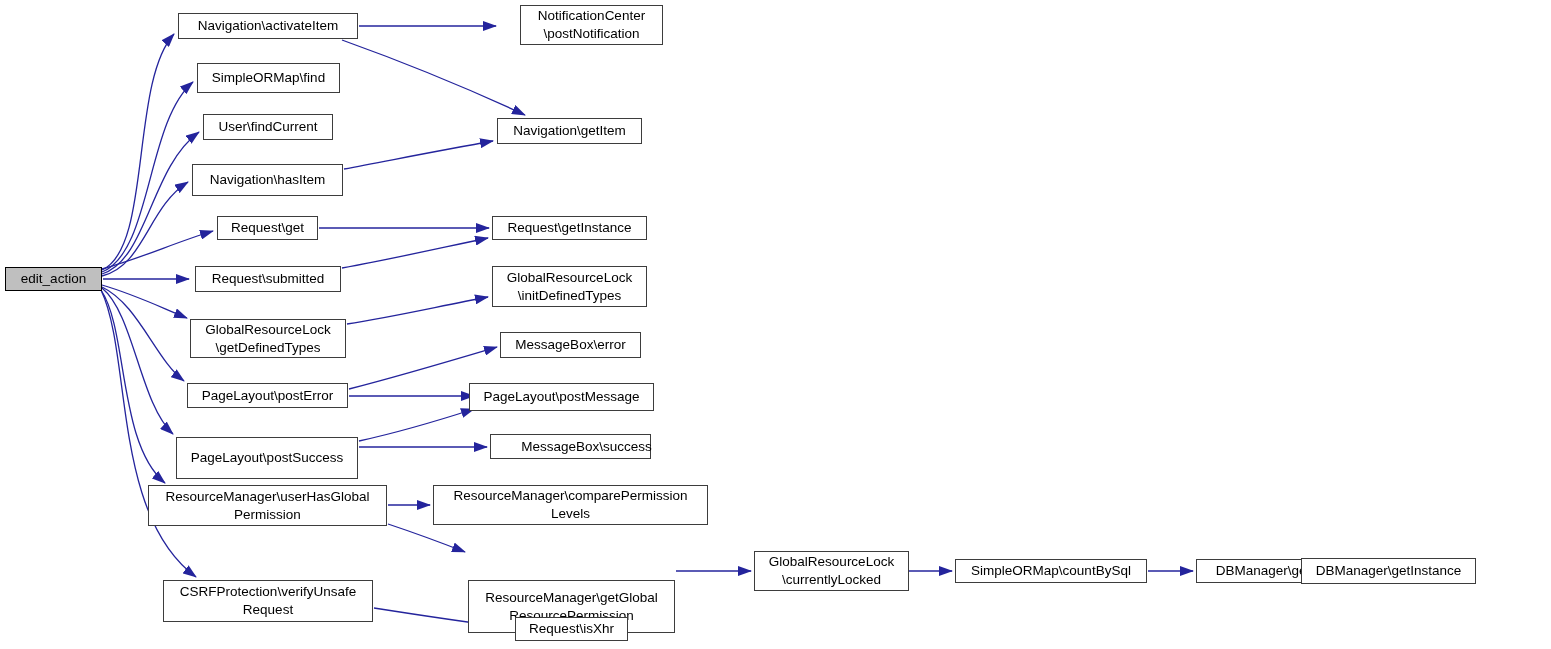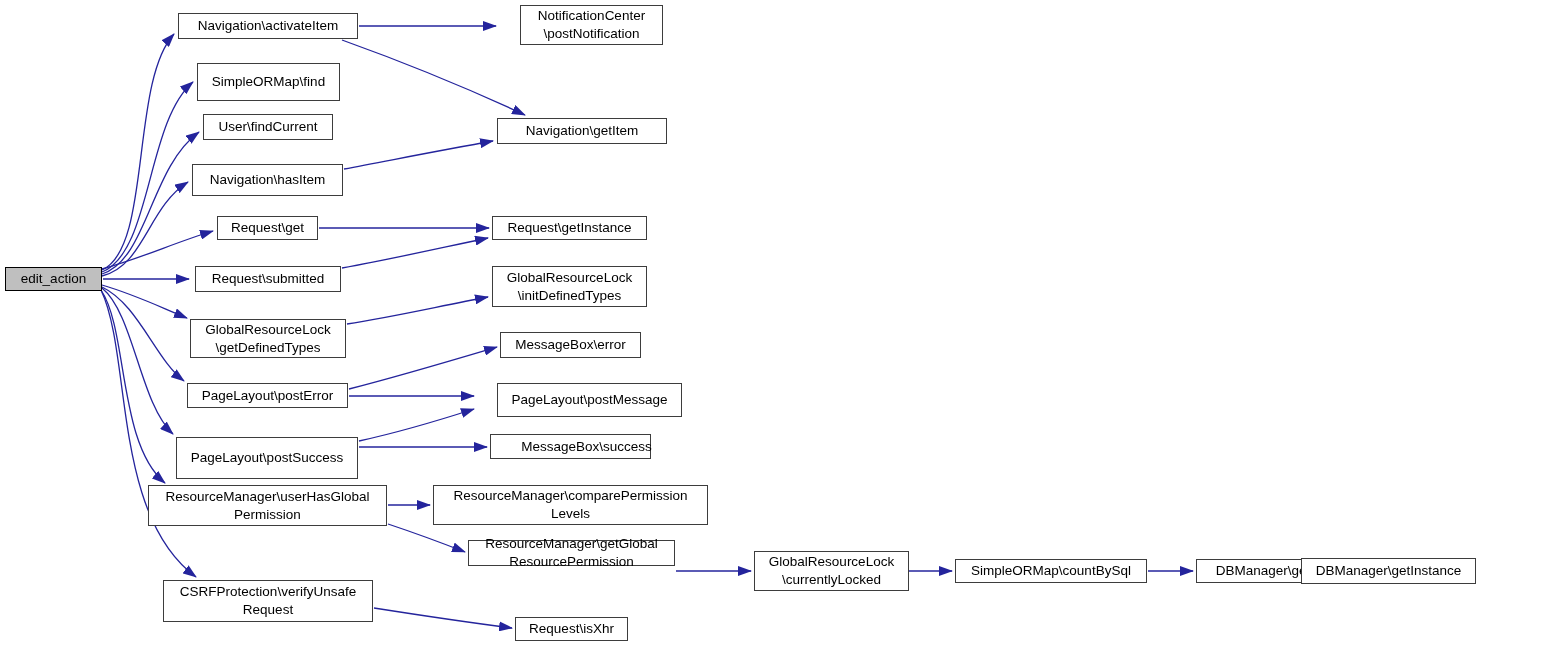--- a/index.html
+++ b/index.html
@@ -76,33 +76,33 @@
 
   <div class="node" style="left:178px;top:13px;width:180px;height:26px;text-align:right;">
       <span>Navigation\activateItem</span>
     </div>
 
   <div class="node" style="left:499px;top:5px;width:143px;height:40px;margin-left:21px;">
       <span>NotificationCenter</span>
       <span>\postNotification</span>
     </div>
 
-  <div class="node" style="left:197px;top:63px;width:143px;height:38px;">
+  <div class="node" style="left:197px;top:63px;width:143px;height:30px;">
       <span>SimpleORMap\find</span>
     </div>
 
   <div class="node" style="left:203px;top:114px;width:130px;height:26px;">
       <span>User\findCurrent</span>
     </div>
 
   <div class="node" style="left:192px;top:164px;width:151px;height:32px;">
       <span>Navigation\hasItem</span>
     </div>
 
-  <div class="node" style="left:497px;top:118px;width:170px;height:26px;">
+  <div class="node" style="left:497px;top:118px;width:145px;height:26px;">
       <span>Navigation\getItem</span>
     </div>
 
   <div class="node" style="left:217px;top:216px;width:101px;height:24px;">
       <span>Request\get</span>
     </div>
 
   <div class="node" style="left:492px;top:216px;width:155px;height:24px;">
       <span>Request\getInstance</span>
     </div>
@@ -122,21 +122,21 @@
     </div>
 
   <div class="node" style="left:500px;top:332px;width:141px;height:26px;">
       <span>MessageBox\error</span>
     </div>
 
   <div class="node" style="left:187px;top:383px;width:161px;height:25px;">
       <span>PageLayout\postError</span>
     </div>
 
-  <div class="node" style="left:497px;top:383px;width:185px;height:34px;">
+  <div class="node" style="left:469px;top:383px;width:185px;height:28px;">
       <span>PageLayout\postMessage</span>
     </div>
 
   <div class="node" style="left:176px;top:437px;width:182px;height:42px;">
       <span>PageLayout\postSuccess</span>
     </div>
 
   <div class="node" style="left:490px;top:434px;width:161px;height:25px;padding-left:32px;">
       <span>MessageBox\success</span>
     </div>
@@ -144,21 +144,21 @@
   <div class="node" style="left:148px;top:485px;width:239px;height:41px;">
       <span>ResourceManager\userHasGlobal</span>
       <span>Permission</span>
     </div>
 
   <div class="node" style="left:433px;top:485px;width:275px;height:40px;">
       <span>ResourceManager\comparePermission</span>
       <span>Levels</span>
     </div>
 
-  <div class="node" style="left:468px;top:540px;width:207px;height:26px;">
+  <div class="node" style="left:468px;top:580px;width:207px;height:53px;">
       <span>ResourceManager\getGlobal</span>
       <span>ResourcePermission</span>
     </div>
 
   <div class="node" style="left:163px;top:580px;width:210px;height:42px;">
       <span>CSRFProtection\verifyUnsafe</span>
       <span>Request</span>
     </div>
 
   <div class="node" style="left:515px;top:617px;width:113px;height:24px;">

